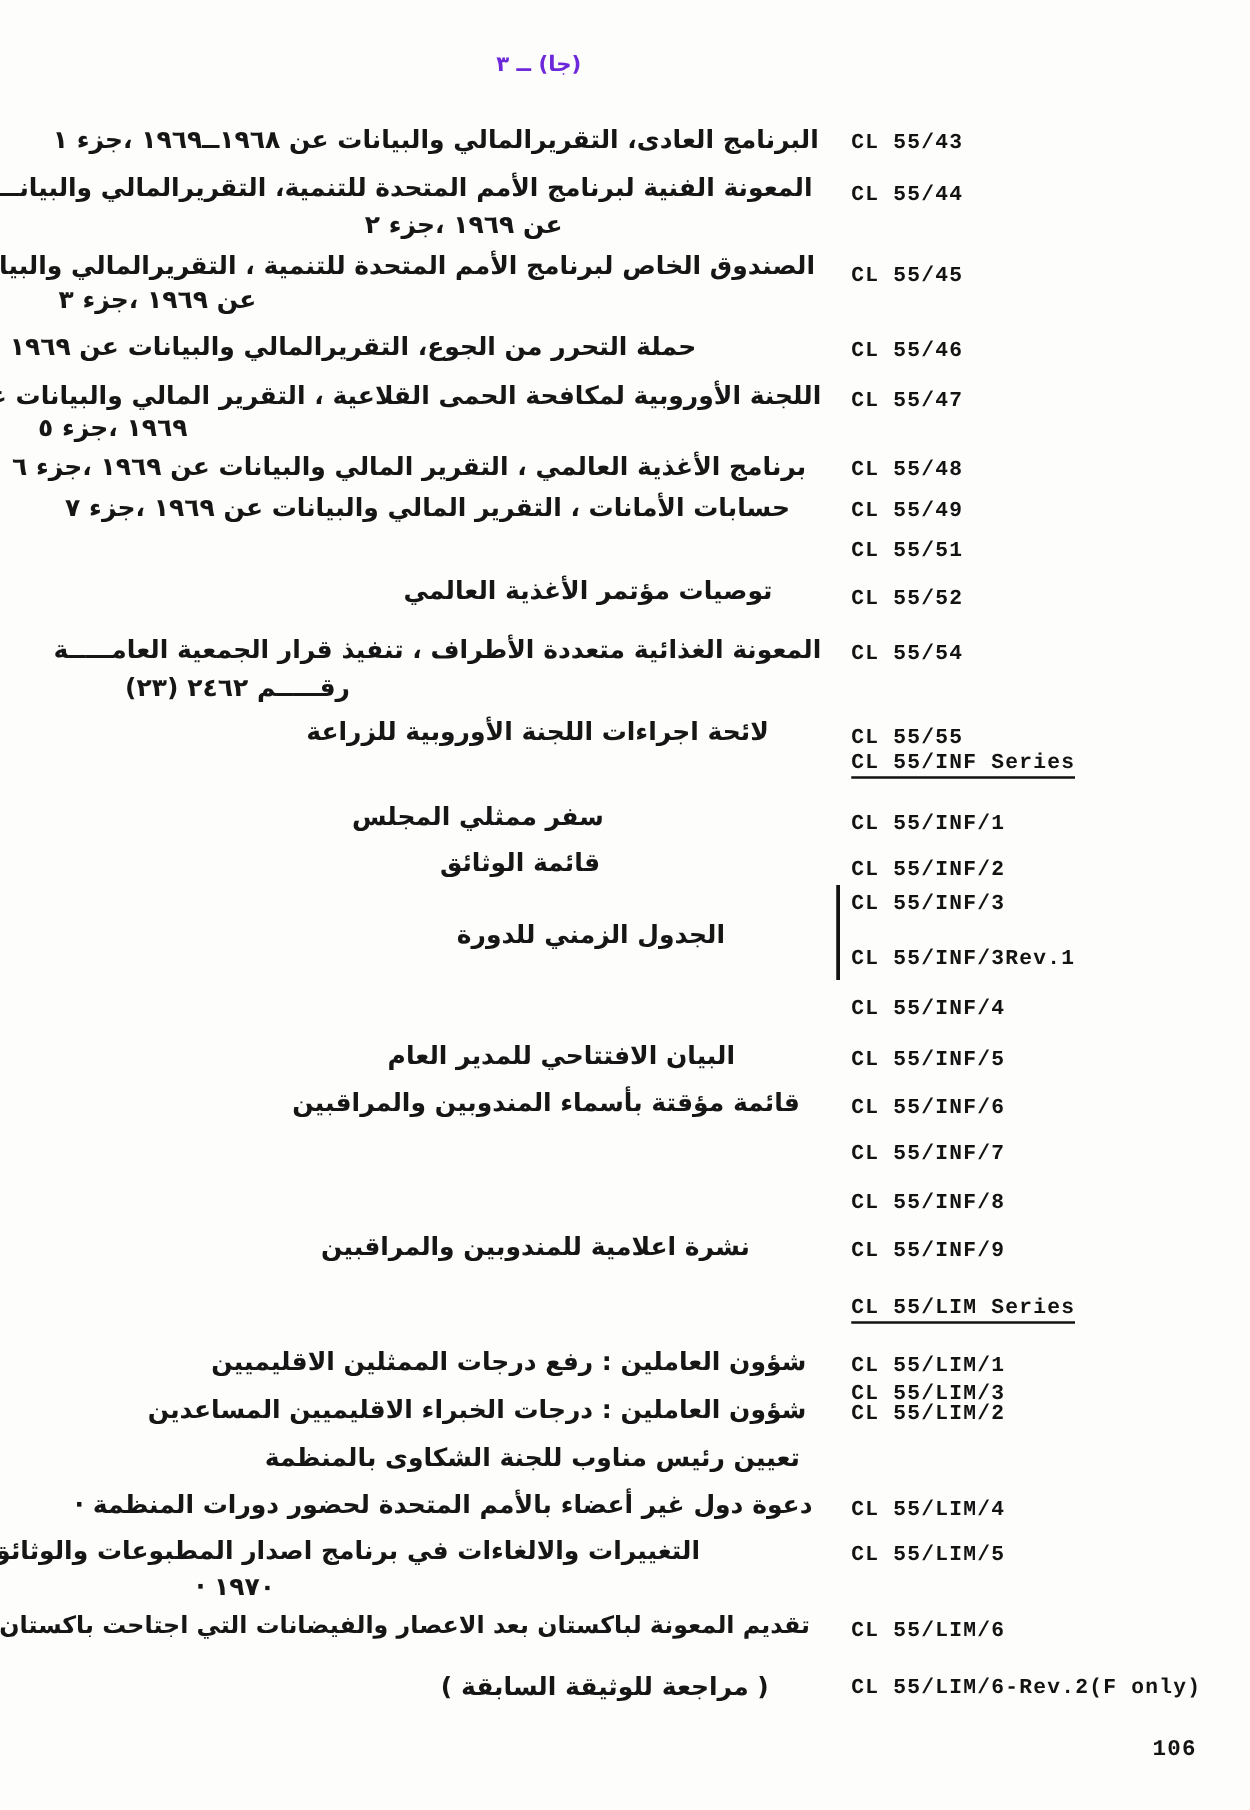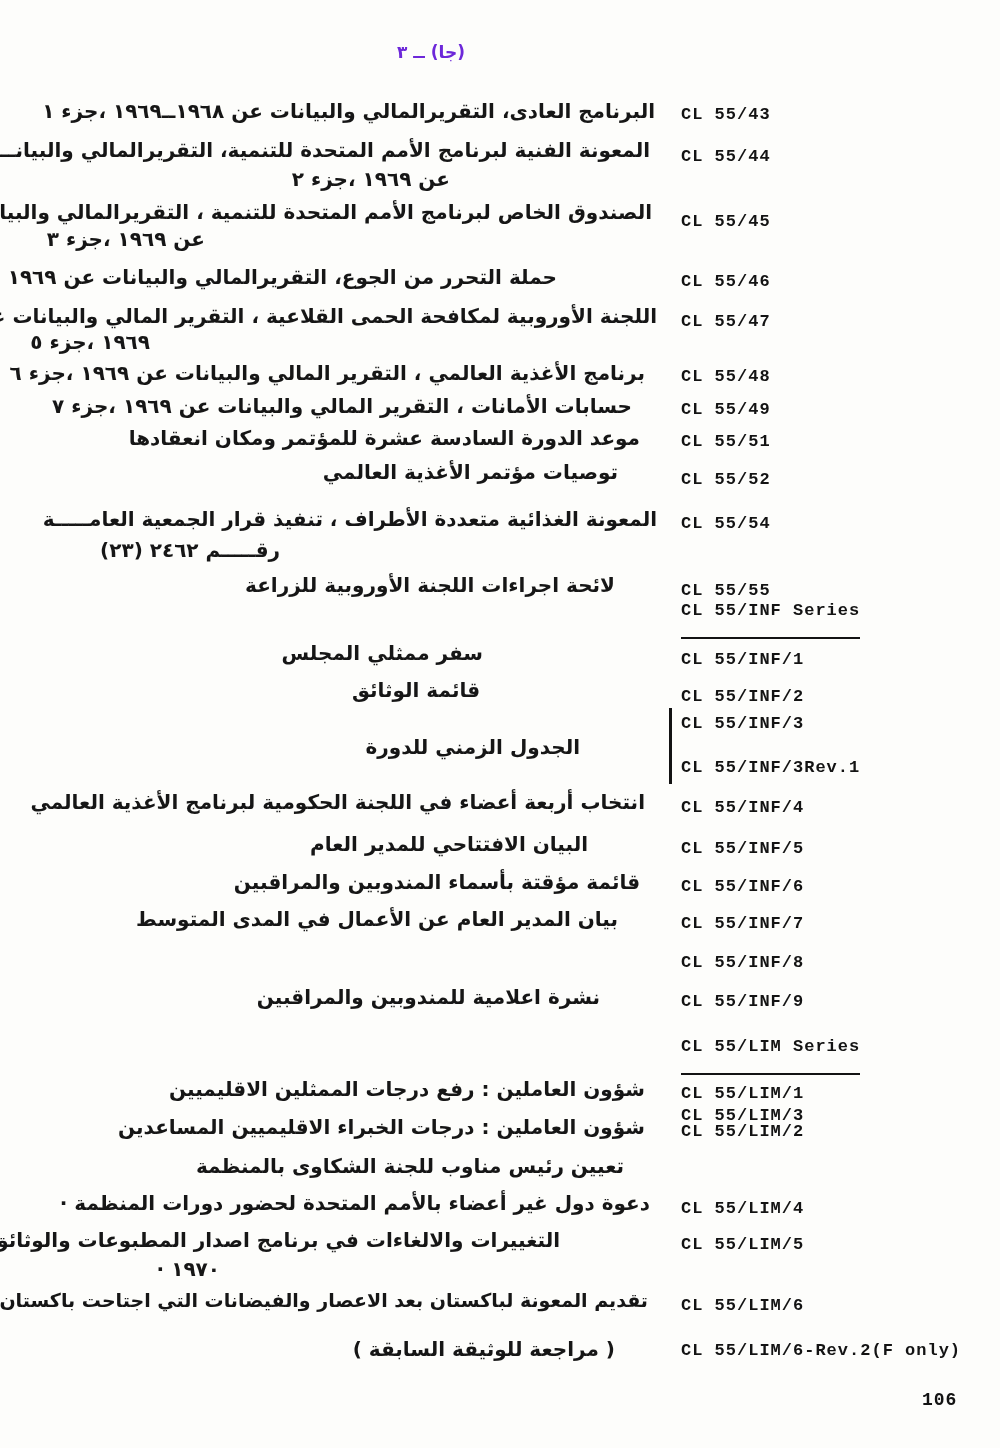--- a/index.html
+++ b/index.html
@@ -29,21 +29,21 @@
     direction:ltr;
     white-space:nowrap;
     font-family:"Liberation Mono","DejaVu Sans Mono", monospace;
     font-weight:700;
     font-size:17px;
     letter-spacing:1px;
     color:#131313;
   }
   .series{
     border-bottom:2.5px solid #131313;
-    padding-bottom:17px;
+    padding-bottom:1px;
   }
   .headmark{
     position:absolute;
     top:42px;right:535px;
     direction:rtl;
     font-family:"DejaVu Sans", sans-serif;
     font-weight:700;
     font-size:17px;
     color:#6d28d9;
   }
@@ -88,21 +88,20 @@
   <div class="ar" style="top:304px;right:343px">اللجنة الأوروبية لمكافحة الحمى القلاعية ، التقرير المالي والبيانات عـــن</div>
   <div class="ar" style="top:330px;right:850px">١٩٦٩ ،جزء ٥</div>
 
   <div class="code" style="top:367px">CL 55/48</div>
   <div class="ar" style="top:361px;right:355px">برنامج الأغذية العالمي ، التقرير المالي والبيانات عن ١٩٦٩ ،جزء ٦</div>
 
   <div class="code" style="top:400px">CL 55/49</div>
   <div class="ar" style="top:394px;right:368px">حسابات الأمانات ، التقرير المالي والبيانات عن ١٩٦٩ ،جزء ٧</div>
 
   <div class="code" style="top:432px">CL 55/51</div>
-  <div class="ar" style="top:426px;right:360px">موعد الدورة السادسة عشرة للمؤتمر ومكان انعقادها</div>
 
   <div class="code" style="top:470px">CL 55/52</div>
   <div class="ar" style="top:460px;right:382px">توصيات مؤتمر الأغذية العالمي</div>
 
   <div class="code" style="top:514px">CL 55/54</div>
   <div class="ar" style="top:507px;right:343px">المعونة الغذائية متعددة الأطراف ، تنفيذ قرار الجمعية العامـــــة</div>
   <div class="ar" style="top:538px;right:720px">رقـــــم ٢٤٦٢ (٢٣)</div>
 
   <div class="code" style="top:581px">CL 55/55</div>
   <div class="ar" style="top:573px;right:385px">لائحة اجراءات اللجنة الأوروبية للزراعة</div>
@@ -114,46 +113,44 @@
 
   <div class="code" style="top:687px">CL 55/INF/2</div>
   <div class="ar" style="top:678px;right:520px">قائمة الوثائق</div>
 
   <div class="vbar"></div>
   <div class="code" style="top:714px">CL 55/INF/3</div>
   <div class="code" style="top:758px">CL 55/INF/3Rev.1</div>
   <div class="ar" style="top:735px;right:420px">الجدول الزمني للدورة</div>
 
   <div class="code" style="top:798px">CL 55/INF/4</div>
-  <div class="ar" style="top:790px;right:355px">انتخاب أربعة أعضاء في اللجنة الحكومية لبرنامج الأغذية العالمي</div>
 
   <div class="code" style="top:839px">CL 55/INF/5</div>
   <div class="ar" style="top:832px;right:412px">البيان الافتتاحي للمدير العام</div>
 
   <div class="code" style="top:877px">CL 55/INF/6</div>
   <div class="ar" style="top:870px;right:360px">قائمة مؤقتة بأسماء المندوبين والمراقبين</div>
 
   <div class="code" style="top:914px">CL 55/INF/7</div>
-  <div class="ar" style="top:907px;right:382px">بيان المدير العام عن الأعمال في المدى المتوسط</div>
 
   <div class="code" style="top:953px">CL 55/INF/8</div>
 
   <div class="code" style="top:992px">CL 55/INF/9</div>
   <div class="ar" style="top:985px;right:400px">نشرة اعلامية للمندوبين والمراقبين</div>
 
   <div class="code" style="top:1037px"><span class="series">CL 55/LIM Series</span></div>
 
   <div class="code" style="top:1084px">CL 55/LIM/1</div>
   <div class="ar" style="top:1077px;right:355px">شؤون العاملين : رفع درجات الممثلين الاقليميين</div>
 
   <div class="code" style="top:1122px">CL 55/LIM/2</div>
   <div class="ar" style="top:1115px;right:355px">شؤون العاملين : درجات الخبراء الاقليميين المساعدين</div>
 
   <div class="code" style="top:1106px">CL 55/LIM/3</div>
-  <div class="ar" style="top:1154px;right:376px">تعيين رئيس مناوب للجنة الشكاوى بالمنظمة</div>
+  <div class="ar" style="top:1154px;right:360px">تعيين رئيس مناوب للجنة الشكاوى بالمنظمة</div>
 
   <div class="code" style="top:1199px">CL 55/LIM/4</div>
   <div class="ar" style="top:1191px;right:350px">دعوة دول غير أعضاء بالأمم المتحدة لحضور دورات المنظمة ·</div>
 
   <div class="code" style="top:1235px">CL 55/LIM/5</div>
   <div class="ar" style="top:1228px;right:440px">التغييرات والالغاءات في برنامج اصدار المطبوعات والوثائق الرئيسية عام</div>
   <div class="ar" style="top:1257px;right:780px">١٩٧٠ ·</div>
 
   <div class="code" style="top:1296px">CL 55/LIM/6</div>
   <div class="ar" style="top:1288px;right:352px;font-size:19px">تقديم المعونة لباكستان بعد الاعصار والفيضانات التي اجتاحت باكستان الشرقية ·</div>

